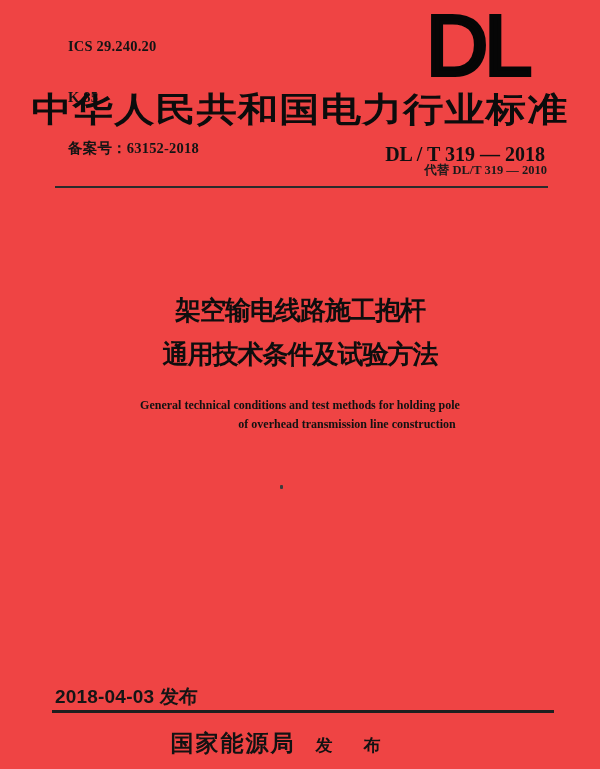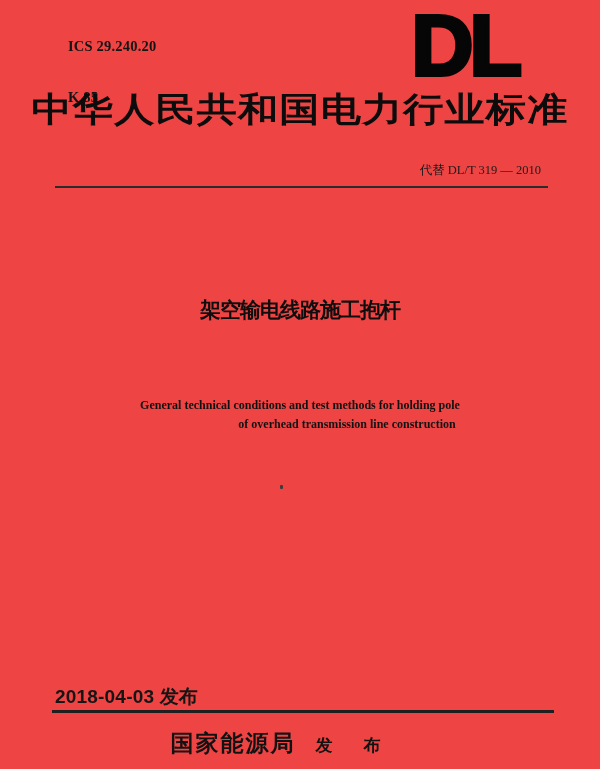--- a/index.html
+++ b/index.html
@@ -15,56 +15,56 @@
   
   .meta-block{
     position:absolute;left:68px;top:4px;
     font-family:"Liberation Serif", serif;
     font-weight:bold;font-size:14.5px;line-height:17px;
     color:#141414;letter-spacing:.2px;
     white-space:pre;
   }
   
   .dl-logo{
-    position:absolute;top:2px;right:82px;
+    position:absolute;top:2px;right:72px;
     font-family:"Liberation Sans", sans-serif;
-    font-weight:bold;font-size:86px;line-height:1;
+    font-weight:normal;font-size:86px;line-height:1;
     letter-spacing:-4px;color:#060606;
     -webkit-text-stroke:4px #060606;
   }
   
   .std-heading{
     position:absolute;left:0;top:88px;width:600px;
     text-align:center;
     font-family:"Liberation Serif", serif;
     font-weight:bold;font-size:34px;line-height:44px;
     letter-spacing:1px;color:#0c0c0c;
     transform:scaleX(1.18);transform-origin:50% 50%;
     white-space:nowrap;
   }
   .code-line{
     position:absolute;right:55px;top:143px;
     font-family:"Liberation Serif", serif;
     font-weight:bold;font-size:20px;line-height:22px;
     color:#101010;white-space:nowrap;
   }
   .replaces-line{
-    position:absolute;right:59px;top:163px;
+    position:absolute;right:53px;top:163px;
     font-family:"Liberation Serif", serif;
-    font-weight:normal;font-size:12.5px;line-height:15px;
+    font-weight:bold;font-size:12.5px;line-height:15px;
     color:#1a1a1a;white-space:nowrap;
   }
   .rule-top{
     position:absolute;left:55px;top:186px;width:493px;height:2px;
     background:#2b2b2b;
   }
   .title-cn{
     position:absolute;left:0;width:600px;text-align:center;
     font-family:"Liberation Sans", sans-serif;
-    font-weight:bold;font-size:21px;line-height:34px;
+    font-weight:bold;font-size:26px;line-height:34px;
     letter-spacing:-1px;color:#0e0e0e;white-space:nowrap;
   }
   .title-cn.l1{top:293px;}
   .title-cn.l2{top:337px;}
   .title-en{
     position:absolute;left:0;width:600px;text-align:center;
     font-family:"Liberation Serif", serif;
     font-weight:bold;font-size:12px;line-height:19px;
     color:#111;
   }
@@ -99,31 +99,34 @@
   }
 </style>
 </head>
 <body>
 
 <div id="page">
 
   <div class="meta-block">
     <div>ICS 29.240.20</div>
     <div>K 85</div>
+    <div>备案号：63152-2018</div>
   </div>
 
   <div class="dl-logo">DL</div>
 
   <div class="std-heading">中华人民共和国电力行业标准</div>
 
+  <div class="code-line">DL / T 319 — 2018</div>
   <div class="replaces-line">代替 DL/T 319 — 2010</div>
 
   <div class="rule-top"></div>
 
   <div class="title-cn l1">架空输电线路施工抱杆</div>
+  <div class="title-cn l2">通用技术条件及试验方法</div>
 
   <div class="title-en l1">General technical conditions and test methods for holding pole</div>
   <div class="title-en l2">of overhead transmission line construction</div>
 
   <div class="speck"></div>
 
   <div class="date-row">
     <span>2018-04-03 发布</span>
   </div>
 

